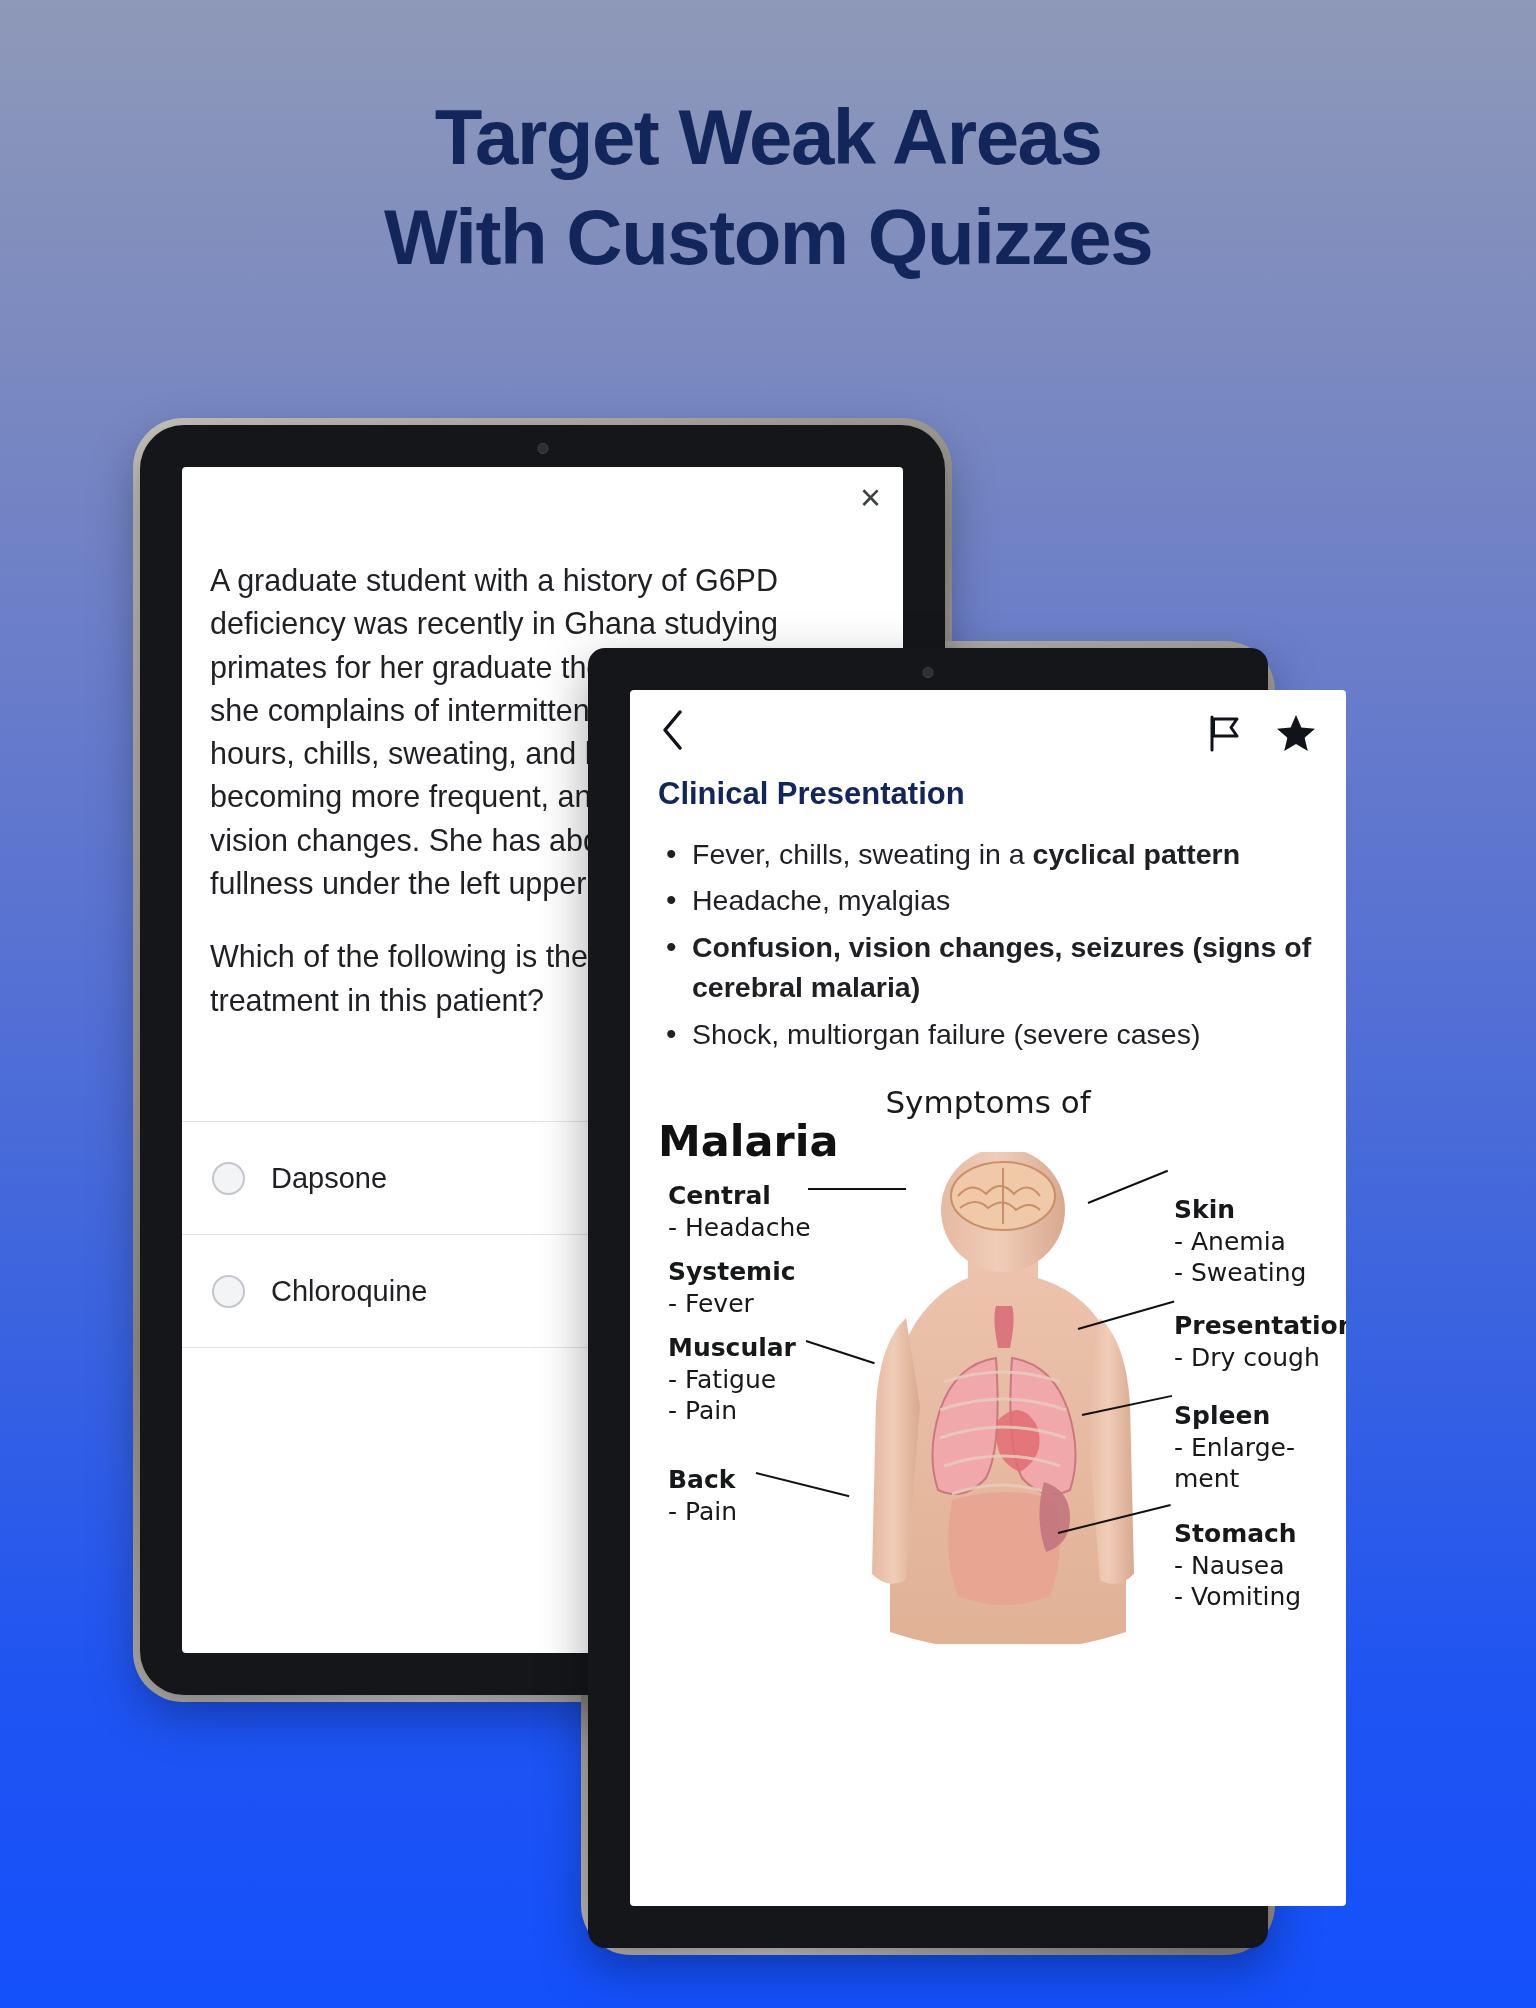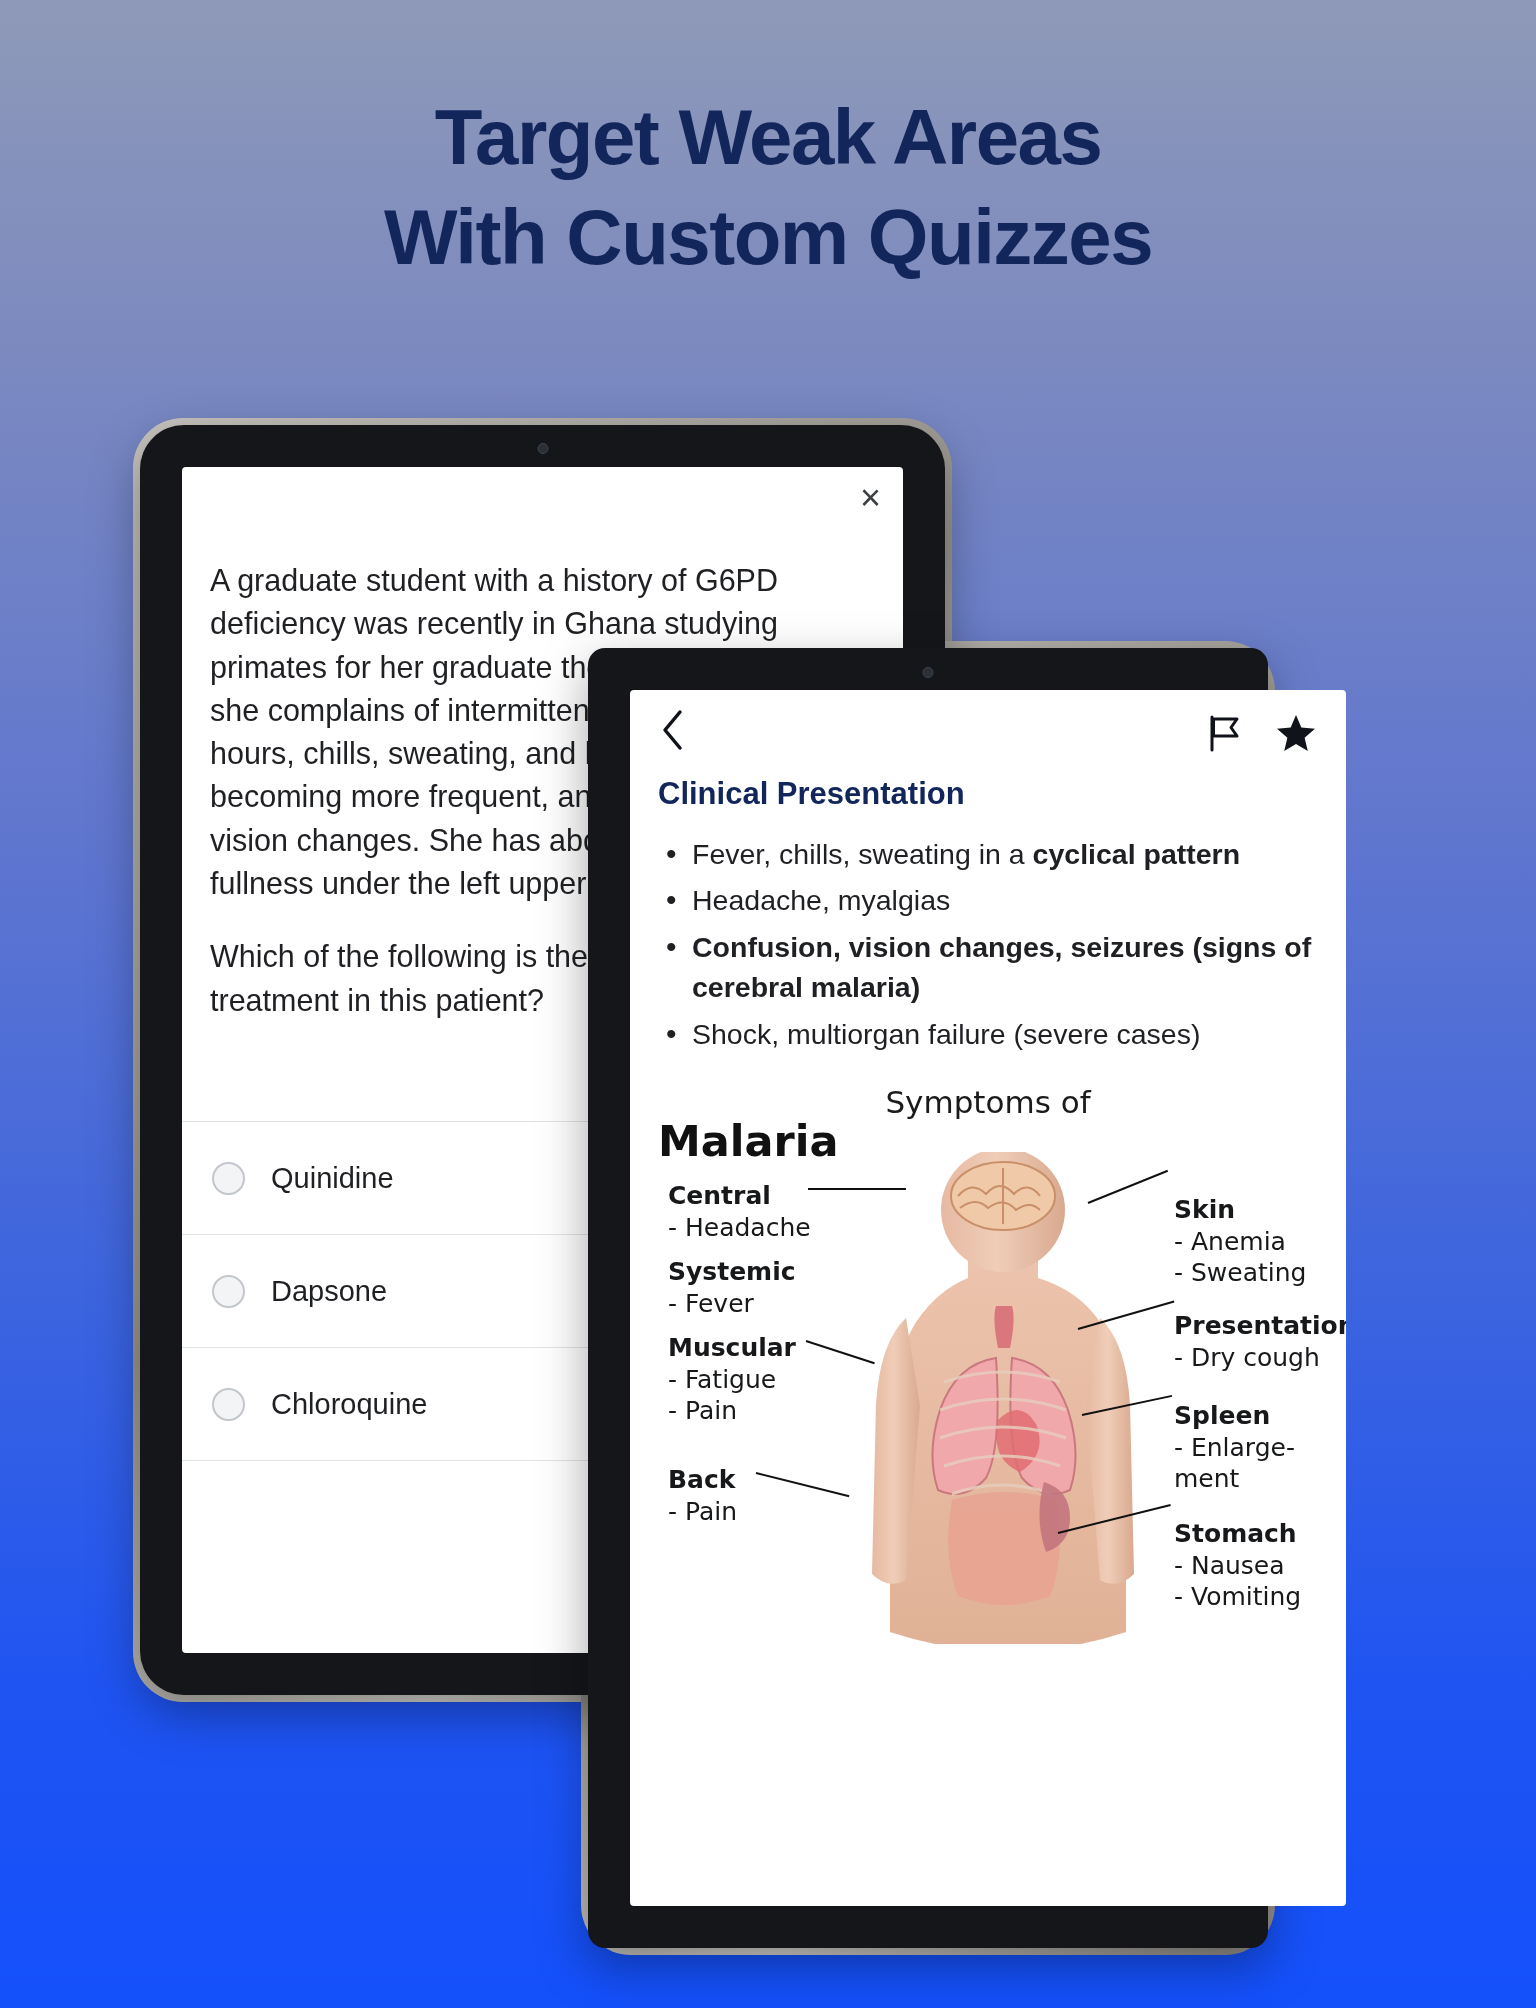--- a/index.html
+++ b/index.html
@@ -205,24 +205,20 @@
     <div class="q-topbar">
       <div class="q-close">×</div>
     </div>
 
     <div class="q-stem">
       <p>A graduate student with a history of G6PD deficiency was recently in Ghana studying primates for her graduate thesis. After returning, she complains of intermittent fever every 48 hours, chills, sweating, and headaches that are becoming more frequent, and some transient vision changes. She has abdominal pain and fullness under the left upper quadrant.</p>
       <p>Which of the following is the most appropriate treatment in this patient?</p>
     </div>
 
     <div class="answers">
-      <div class="answer">
-        <span class="radio"></span>
-        <span>Quinidine</span>
-      </div>
       <div class="answer">
         <span class="radio"></span>
         <span>Dapsone</span>
       </div>
       <div class="answer">
         <span class="radio"></span>
         <span>Chloroquine</span>
       </div>
     </div>
 

